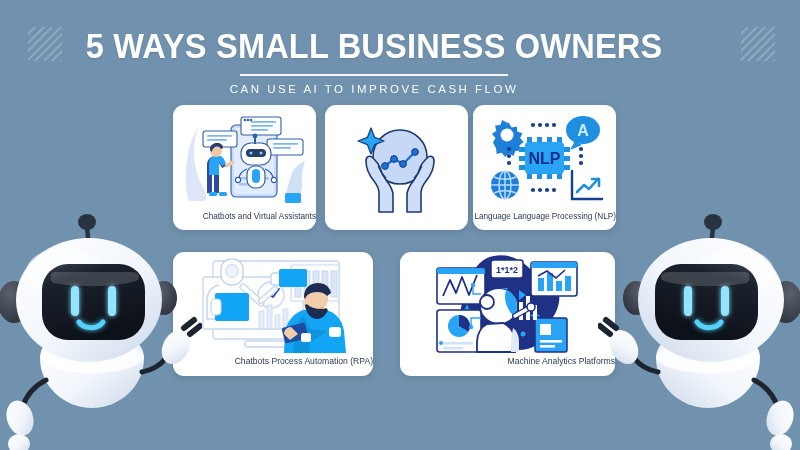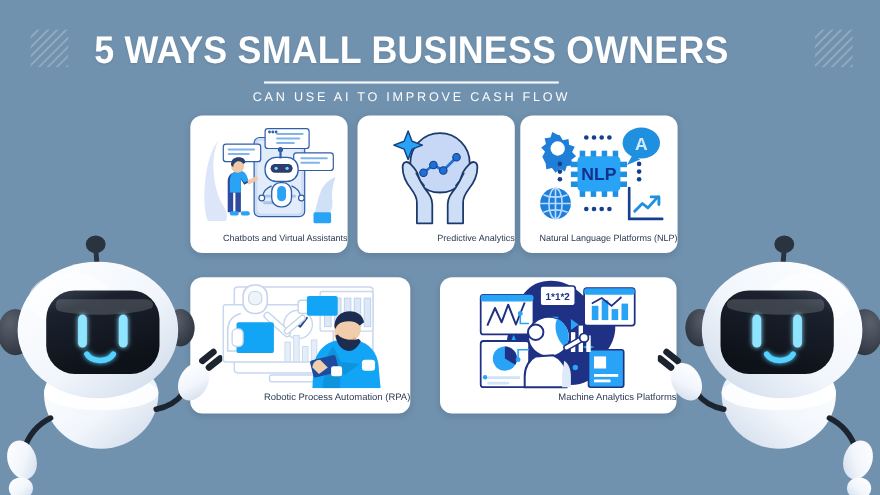--- a/index.html
+++ b/index.html
@@ -158,21 +158,20 @@
             <circle cx="72" cy="30" r="3.4"></circle>
         </g>
         <path d="M28 6l3.6 9.4L41 19l-9.4 3.6L28 32l-3.6-9.4L15 19l9.4-3.6z" fill="#29a3f5" stroke="#143f85" stroke-width="1.3" stroke-linejoin="round"></path>
         <g fill="#cfdef7" stroke="#1b3a6b" stroke-width="1.6" stroke-linejoin="round">
           <path d="M30 36c-3-3-7-2-7 3 0 6 3 14 8 20 3 4 5 7 5 12v19h14V73c0-6-3-10-7-15-3-4-5-8-6-12-1-4-4-7-7-10z"></path>
           <path d="M84 36c3-3 7-2 7 3 0 6-3 14-8 20-3 4-5 7-5 12v19H64V73c0-6 3-10 7-15 3-4 5-8 6-12 1-4 4-7 7-10z"></path>
         </g>
         <path d="M35 44c2 5 5 9 8 12M79 44c-2 5-5 9-8 12" stroke="#1b3a6b" stroke-width="1.2" fill="none"></path>
       </svg>
     </div>
-    <div class="card-label">Predictive Analytics</div>
   </div>
 
   <div class="card card-top" id="card-nlp">
     <div class="art">
       <svg width="124" height="92" viewBox="0 0 124 92">
 
         <g transform="translate(8,6)" fill="#1f7fd8">
           <path d="M16 0l2.6 4.6 5.2-1.2.6 5.3 5.1 1.6-2.4 4.8 3.6 3.9-4.3 3.2 1.2 5.2-5.3.5-1.7 5-4.7-2.5-3.9 3.6-3.2-4.3-5.2 1.2-.5-5.3L0 19.6l2.5-4.7L-1 11l4.3-3.2L2.1 2.6l5.3-.5L9.1-2.9 13.8-0.4z" transform="translate(2,4)"></path>
           <circle cx="16" cy="16" r="6.5" fill="#ffffff"></circle>
         </g>
@@ -231,21 +230,21 @@
               <rect x="36" y="52" width="7" height="5"></rect>
             <rect x="80" y="34" width="7" height="5"></rect>
               <rect x="80" y="43" width="7" height="5"></rect>
               <rect x="80" y="52" width="7" height="5"></rect>
           </g>
           <rect x="42" y="29" width="39" height="32" rx="4" fill="#29a3f5"></rect>
           <text x="61.5" y="51" font-family="Liberation Sans, sans-serif" font-size="16" font-weight="bold" fill="#14308f" text-anchor="middle">NLP</text>
         </g>
       </svg>
     </div>
-    <div class="card-label">Natural Language Platforms (NLP)</div>
+    <div class="card-label">Language Language Processing (NLP)</div>
   </div>
 
   <div class="card card-bot" id="card-rpa">
     <div class="art">
       <svg width="180" height="98" viewBox="0 0 180 98">
 
         <g stroke="#c8d8ef" stroke-width="1.4" fill="#ffffff">
           <rect x="30" y="6" width="126" height="78" rx="3"></rect>
           <rect x="20" y="22" width="100" height="52" rx="2"></rect>
           <rect x="62" y="86" width="50" height="6" rx="2"></rect>
@@ -295,21 +294,21 @@
           <path d="M127 52c4 3 10 3 13 0" stroke="#d9a87e" stroke-width="1.4" fill="none"></path>
           <path d="M122 50c1 8 6 14 12 14 5 0 9-4 11-9l-2-2c-4 2-15 1-19-4z" fill="#1d2d52"></path>
           <path d="M144 76l-14 10-8-4 6-8z" fill="#0f93dd"></path>
           <rect x="100" y="70" width="24" height="16" rx="2.5" transform="rotate(-14 112 78)" fill="#1e4aa0"></rect>
           <path d="M108 72c-4 0-7 3-7 7l6 6 8-6z" fill="#f2cdab"></path>
           <rect x="118" y="78" width="10" height="9" rx="2" fill="#ffffff"></rect>
           <rect x="146" y="72" width="12" height="10" rx="3" fill="#ffffff"></rect>
         </g>
       </svg>
     </div>
-    <div class="card-label">Robotic Process Automation (RPA)</div>
+    <div class="card-label">Chatbots Process Automation (RPA)</div>
   </div>
 
   <div class="card card-bot" id="card-ml">
     <div class="art">
       <svg width="145" height="100" viewBox="0 0 145 100">
 
         <path d="M52 4c14-6 30-2 40 8 12 12 20 8 28 18 8 11 4 26-4 36-7 9-6 20-16 26-12 7-28 4-40-2-12-7-26-6-32-18-6-13 0-26 4-38 4-13 8-24 20-30z" fill="#1e3184"></path>
 
         <g fill="#29a3f5">
           <path d="M32 50l2 5 5 2-5 2-2 5-2-5-5-2 5-2z"></path>

